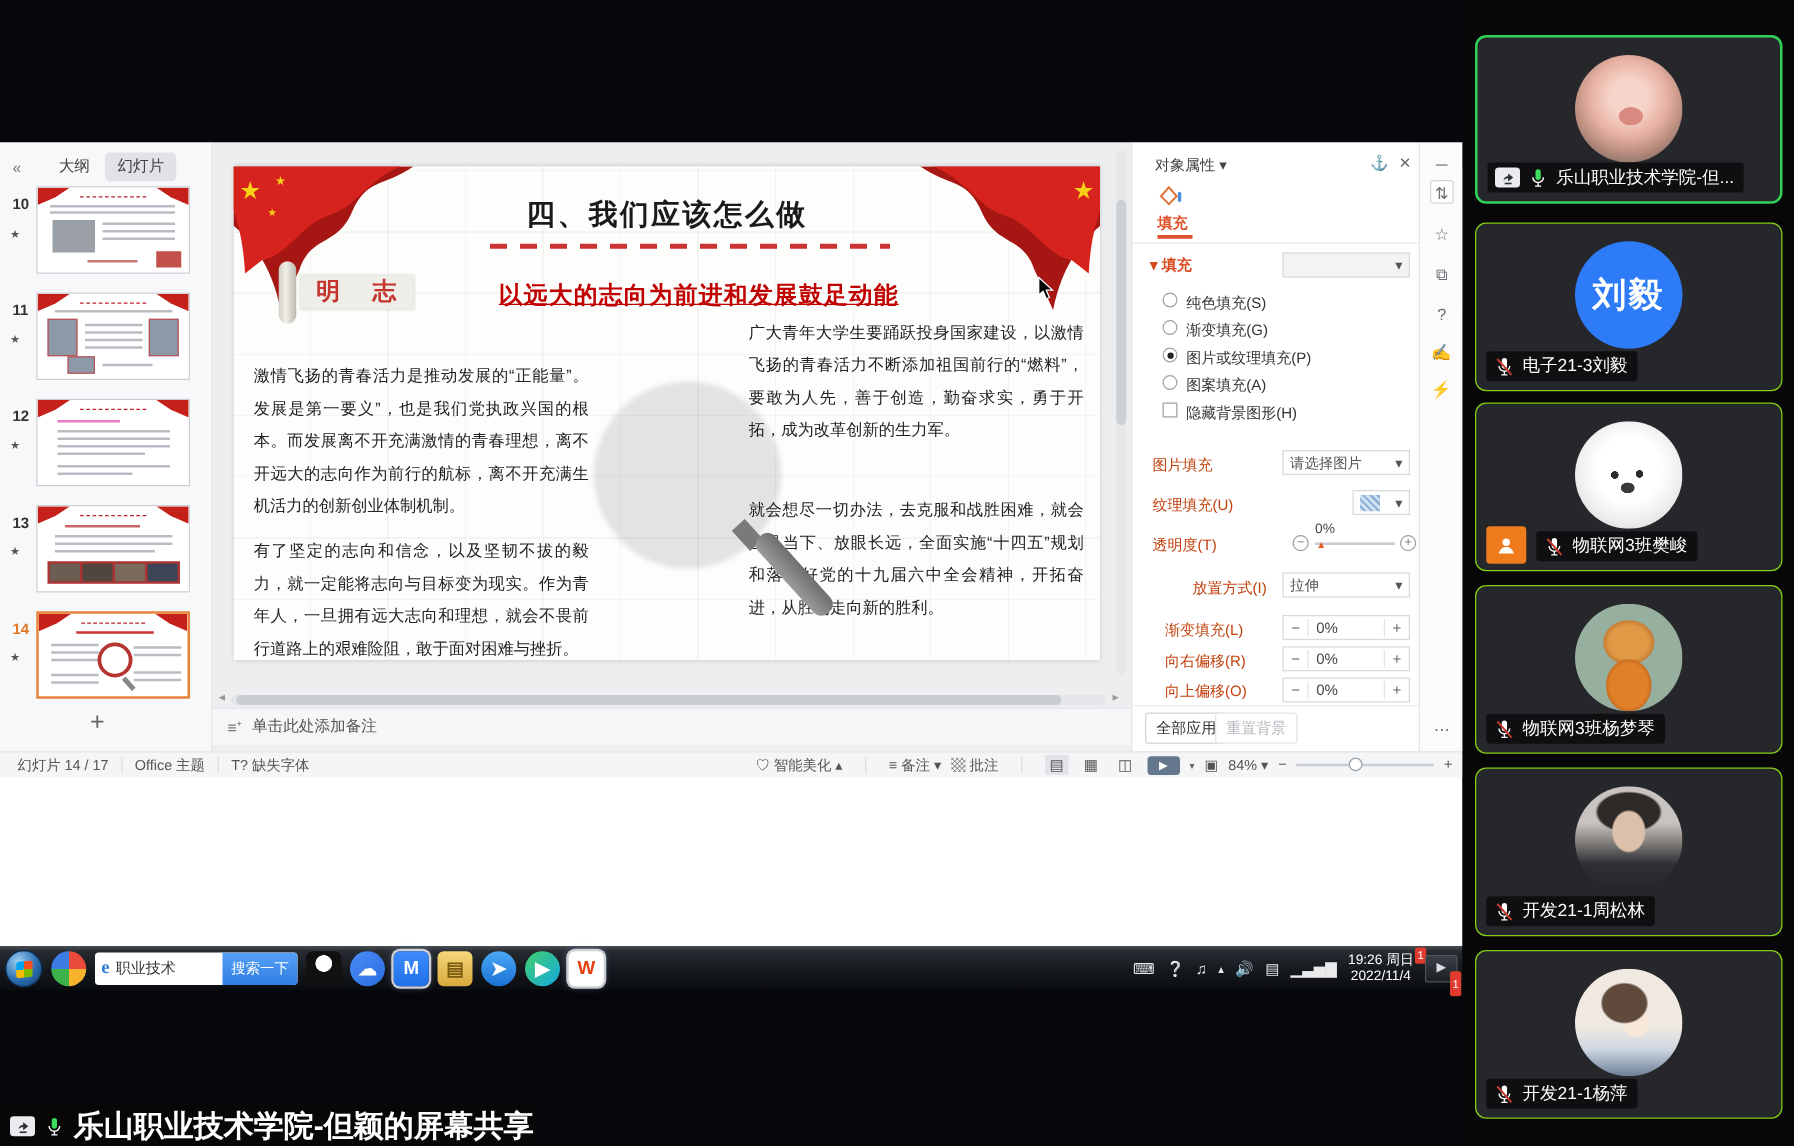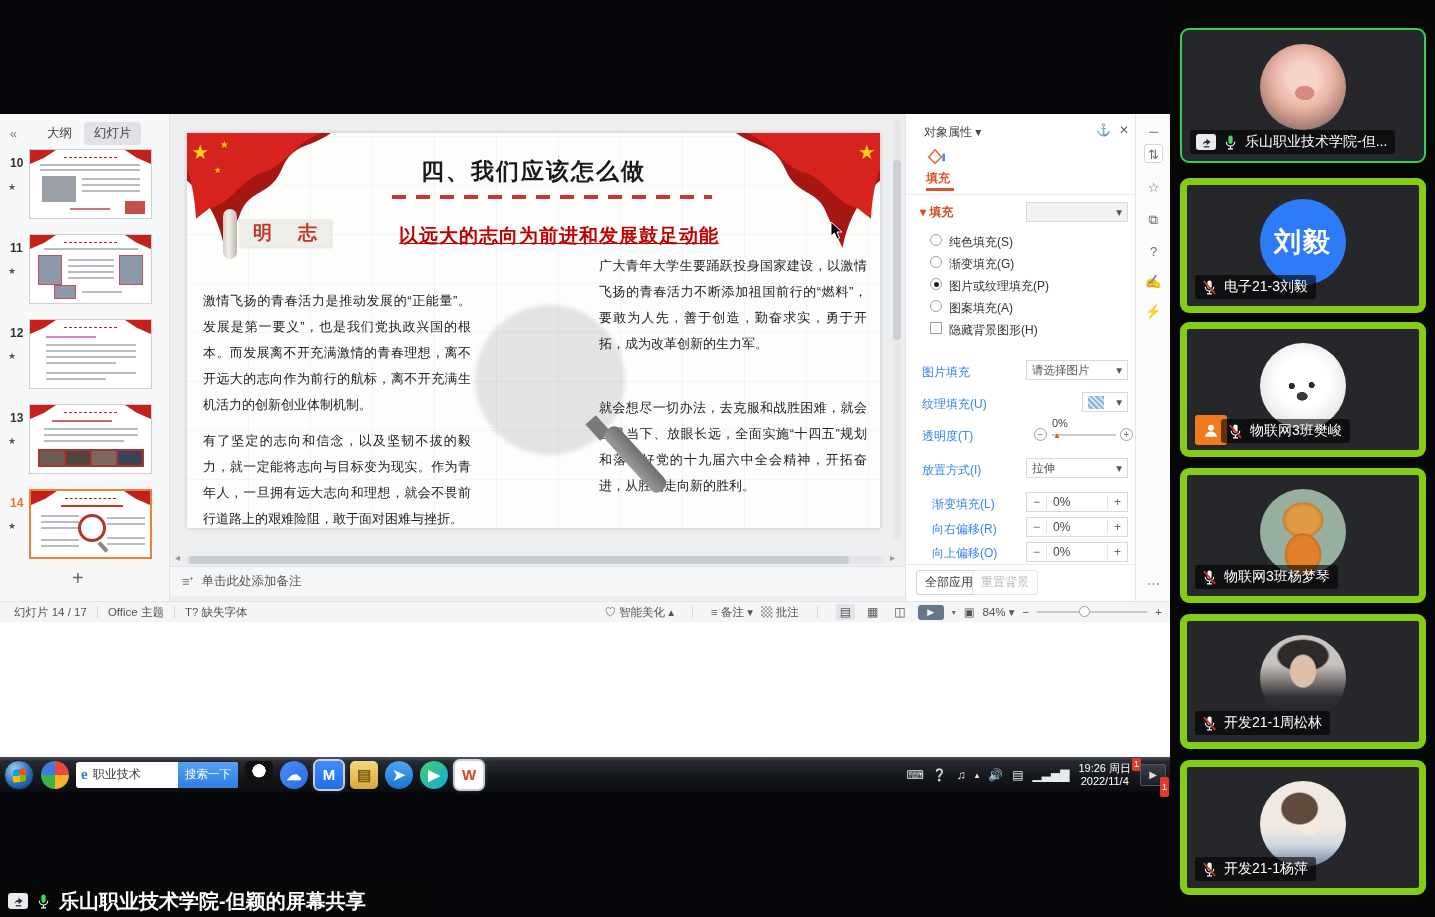--- a/index.html
+++ b/index.html
@@ -89,21 +89,21 @@
   .props .hdr { position:absolute; left:18px; top:10px; color:#444; }
   .bucket { position:absolute; left:20px; top:34px; }
   .fill-tab { position:absolute; left:20px; top:56px; color:#e0512a; font-weight:bold; }
   .fill-underline { position:absolute; left:20px; top:74px; width:28px; height:3px; background:#e0512a; }
   .props .hr { position:absolute; left:0; top:80px; width:230px; height:1px; background:#ececee; }
   .sec-fill { position:absolute; left:14px; top:90px; color:#d8491f; font-weight:bold; }
   .radio { position:absolute; left:24px; display:flex; gap:7px; color:#333; }
   .rdot { width:12px; height:12px; border:1px solid #9ea2a8; border-radius:50%; background:#fff; position:relative; flex:none; }
   .rdot.on::after { content:""; position:absolute; left:2.5px; top:2.5px; width:5px; height:5px; border-radius:50%; background:#222; }
   .cbox { width:12px; height:12px; border:1px solid #9ea2a8; background:#fff; flex:none; }
-  .plabel { position:absolute; left:16px; color:#3b82f6; }
+  .plabel { position:absolute; left:16px; color:#c2410c; }
   .pcombo { position:absolute; border:1px solid #d7d9dd; background:#fff; height:20px; display:flex; align-items:center; justify-content:space-between; padding:0 5px; color:#555; font-size:11.5px; }
   .spin { position:absolute; left:120px; width:102px; height:20px; border:1px solid #d7d9dd; display:flex; align-items:center; }
   .spin .b { width:20px; text-align:center; color:#666; border-right:1px solid #e2e3e6; }
   .spin .b:last-child { border-left:1px solid #e2e3e6; border-right:none; }
   .spin .v { flex:1; padding-left:6px; color:#444; }
   .btn { border:1px solid #cfd2d6; background:#fff; border-radius:3px; font-size:12px; color:#333; padding:3px 8px; }
   .btn.dis { color:#b6b9bf; border-color:#e3e4e7; }
 
   .rstrip { left:1135px; top:0; width:35px; height:487px; background:#fbfbfc; border-left:1px solid #e6e7ea; color:#6a6d72; }
   .rs-ic { position:absolute; left:8px; width:19px; height:19px; text-align:center; font-size:13px; line-height:19px; }
@@ -128,36 +128,36 @@
   .tsearch .e { color:#2e7cd6; font-weight:bold; font-size:15px; padding:0 5px; font-family:"Liberation Serif", serif; }
   .tsearch input { border:none; outline:none; width:75px; font-size:12px; color:#333; font-family:"Liberation Sans", sans-serif; }
   .tsearch .go { margin-left:auto; height:26px; background:linear-gradient(180deg,#55a1f7,#2f7de2); color:#fff; font-size:11.5px; display:flex; align-items:center; padding:0 7px; }
   .tray { margin-left:auto; display:flex; align-items:center; gap:9px; color:#e8eaec; font-size:12px; }
   .clock { text-align:center; font-size:11px; line-height:13px; color:#fff; position:relative; }
   .badge1 { position:absolute; right:-10px; top:-4px; background:#e03b2f; color:#fff; border-radius:2px; font-size:9px; padding:0 2px; }
   .traywin { width:26px; height:22px; background:linear-gradient(180deg,#3a4049,#1b1f25); border:1px solid #555; border-radius:2px; position:relative; color:#ddd; font-size:10px; text-align:center; line-height:20px; }
 
   
   .sidebar { left:1170px; top:0; width:265px; height:917px; background:#070708; }
-  .tile { position:absolute; left:10px; width:246px; height:135px; background:#26272b; border:7px solid #84cc16; border-radius:9px; overflow:hidden; }
+  .tile { position:absolute; left:10px; width:246px; height:135px; background:#26272b; border:1px solid #84cc16; border-radius:9px; overflow:hidden; }
   .tile.active { border:2px solid #31d158; }
   .pav { position:absolute; left:50%; top:14px; transform:translateX(-50%); width:86px; height:86px; border-radius:50%; }
   .nameplate { position:absolute; left:8px; bottom:7px; background:rgba(0,0,0,.6); border-radius:3px; display:flex; align-items:center; gap:6px; padding:3px 8px 3px 6px; color:#fff; font-size:14px; white-space:nowrap; max-width:232px; overflow:hidden; }
   .mic { width:17px; height:17px; flex:none; }
   .shareic { width:20px; height:16px; background:#e9ebee; border-radius:3px; flex:none; display:flex; align-items:center; justify-content:center; }
   .person-badge { position:absolute; left:8px; bottom:5px; width:32px; height:30px; background:#f07b1d; border-radius:3px; display:flex; align-items:center; justify-content:center; }
-  .np-off { left:34px; }
+  .np-off { left:48px; }
   .av1 { background:radial-gradient(16px 12px at 52% 57%, #d98a80 0 58%, transparent 62%), radial-gradient(circle at 50% 40%, #f6d4c9 0 22%, #e8b3a4 45%, #c29484 62%, #8a6f67 82%, #5f514c 100%); }
   .av2 { background:#2d7bf7; display:flex; align-items:center; justify-content:center; color:#fff; font-size:27px; font-weight:bold; letter-spacing:2px; }
   .av3 { background:radial-gradient(5px 5px at 37% 50%, #2b2b2b 58%, transparent 64%), radial-gradient(5px 5px at 60% 49%, #2b2b2b 58%, transparent 64%), radial-gradient(9px 7px at 49% 62%, #3a3a3a 58%, transparent 64%), radial-gradient(circle at 50% 45%, #fff 0 40%, #f0f0f0 62%, #dcdcdc 82%, #c8c8c8 100%); }
   .av4 { background:radial-gradient(26px 30px at 50% 76%, #e2802a 0 58%, #c96f22 68%, transparent 72%), radial-gradient(30px 26px at 50% 36%, #e09a45 0 52%, #c97f33 66%, transparent 70%), radial-gradient(circle, #96af9f 0 70%, #89a193 100%); }
   .av5 { background:radial-gradient(24px 30px at 50% 42%, #dcc0ac 0 52%, transparent 58%), radial-gradient(42px 26px at 50% 24%, #2e2a28 0 58%, transparent 64%), linear-gradient(180deg,#c8c3c0 0 34%, #8c8782 50%, #2f2f35 72%, #232329 100%); }
   .av6 { background:radial-gradient(30px 26px at 46% 32%, #5f4a3b 0 58%, transparent 64%), radial-gradient(17px 19px at 57% 50%, #f7e8da 0 58%, transparent 64%), linear-gradient(180deg,#efe9e2 0 55%, #cdd7e2 75%, #6d7f96 100%); }
 
-  .sharebanner { left:0; top:885px; width:428px; height:32px; background:rgba(8,8,8,.93); display:flex; align-items:center; gap:7px; padding:0 8px; color:#fff; font-size:20px; font-weight:bold; white-space:nowrap; }
+  .sharebanner { left:0; top:885px; width:428px; height:32px; background:rgba(8,8,8,.93); display:flex; align-items:center; gap:7px; padding:0 8px; color:#fff; font-size:24px; font-weight:bold; white-space:nowrap; }
   .cursor { left:830px; top:221px; width:14px; height:20px; z-index:50; }
 </style>
 </head>
 <body>
 
 <div class="stage">
 
   <div class="abs wps">
 
     <div class="tabbar">
@@ -549,21 +549,21 @@
       <div class="pcombo" style="left:176px;top:278px;width:46px;">
           <span style="width:16px;height:13px;background:repeating-linear-gradient(45deg,#cfe0f2 0 2px,#8fb2d9 2px 4px);display:inline-block;"></span>
           <span>▾</span>
         </div>
       <div class="plabel" style="top:314px;">透明度(T)</div>
       <span class="abs" style="left:128px;top:314px;width:13px;height:13px;border:1px solid #9aa0a8;border-radius:50%;color:#777;font-size:10px;text-align:center;line-height:11px;">−</span>
       <span class="abs" style="left:146px;top:303px;font-size:11px;color:#444;">0%</span>
       <div class="abs" style="left:146px;top:320px;width:64px;height:2px;background:#c7cace;"></div>
       <span class="abs" style="left:147px;top:317px;color:#e2571d;font-size:8px;">▲</span>
       <span class="abs" style="left:214px;top:314px;width:13px;height:13px;border:1px solid #9aa0a8;border-radius:50%;color:#777;font-size:10px;text-align:center;line-height:11px;">+</span>
-      <div class="plabel" style="top:348px;">放置方式(I)</div>
+      <div class="plabel" style="top:348px;margin-left:32px;">放置方式(I)</div>
       <div class="pcombo" style="left:120px;top:344px;width:102px;">
           <span>拉伸</span>
           <span>▾</span>
         </div>
       <div class="plabel" style="left:26px;top:382px;">渐变填充(L)</div>
       <div class="spin" style="top:378px;">
           <span class="b">−</span>
           <span class="v">0%</span>
           <span class="b">+</span>
         </div>

